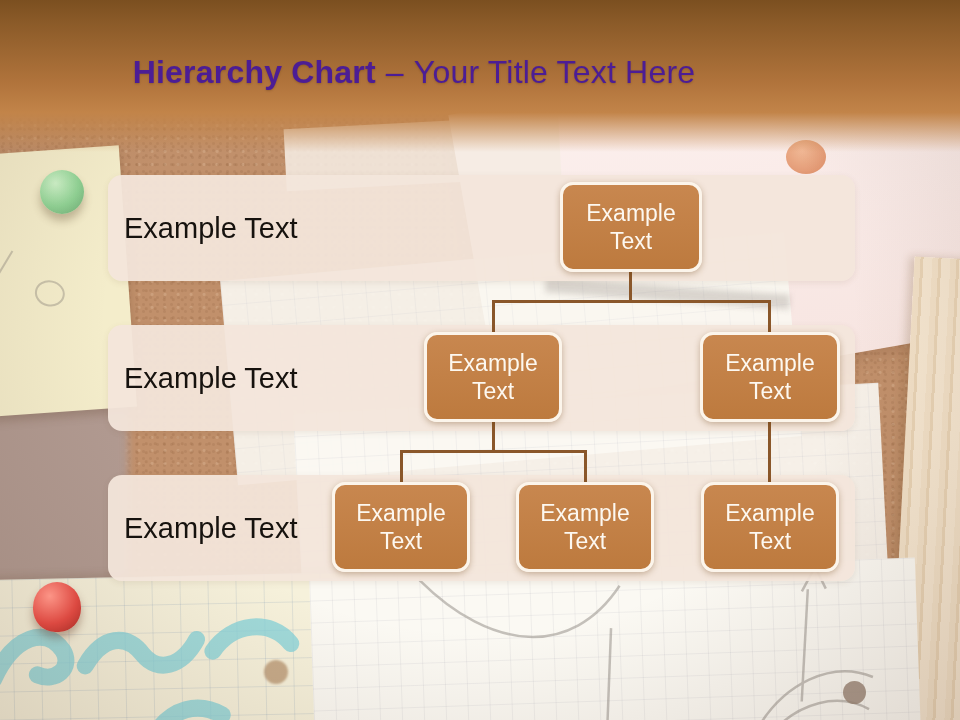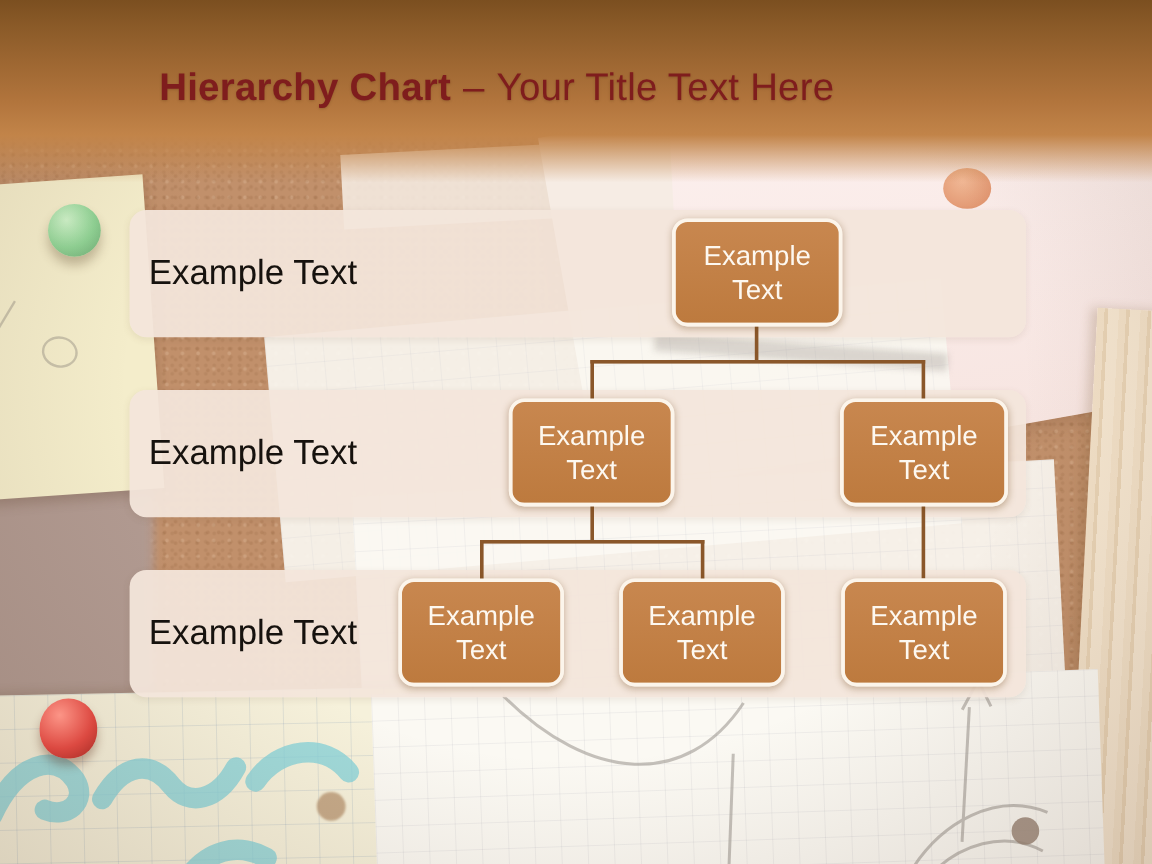--- a/index.html
+++ b/index.html
@@ -66,21 +66,21 @@
   .dot{position:absolute;border-radius:50%;}
   .dot.hole-left{left:264px;top:660px;width:24px;height:24px;background:#a97c52;opacity:.6;filter:blur(1px);}
   .dot.hole-right{left:843px;top:681px;width:23px;height:23px;background:#9c8878;opacity:.85;filter:blur(.5px);}
   .bg svg.overlay{position:absolute;left:0;top:0;}
   .vignette{position:absolute;inset:0;
     background:radial-gradient(ellipse at 50% 45%, transparent 55%, rgba(90,60,40,.17) 100%);}
   
   .header{position:absolute;left:0;top:0;width:960px;height:152px;
     background:linear-gradient(180deg,#7b4f20 0%,#8a5a28 14%,#b1743c 55%,#c28449 74%,rgba(196,133,74,0) 100%);}
   .title{position:absolute;left:0;top:54px;width:828px;text-align:center;
-    color:#7f1d1d;font-size:32px;letter-spacing:.2px;text-shadow:0 1px 2px rgba(70,40,10,.25);}
+    color:#4c1d95;font-size:32px;letter-spacing:.2px;text-shadow:0 1px 2px rgba(70,40,10,.25);}
   .title .bold{font-weight:700;}
   .title .dash{font-weight:400;margin:0 10px;}
   .title .rest{font-weight:400;}
   
   .band{position:absolute;left:108px;width:747px;height:106px;border-radius:14px;
     background:rgba(243,230,219,.94);box-shadow:0 2px 6px rgba(110,75,45,.10);}
   .band.b1{top:175px;} .band.b2{top:325px;} .band.b3{top:475px;}
   .row-label{position:absolute;left:124px;width:240px;height:42px;line-height:42px;
     color:#16120e;font-size:29px;}
   .row-label.l1{top:207px;} .row-label.l2{top:357px;} .row-label.l3{top:507px;}

